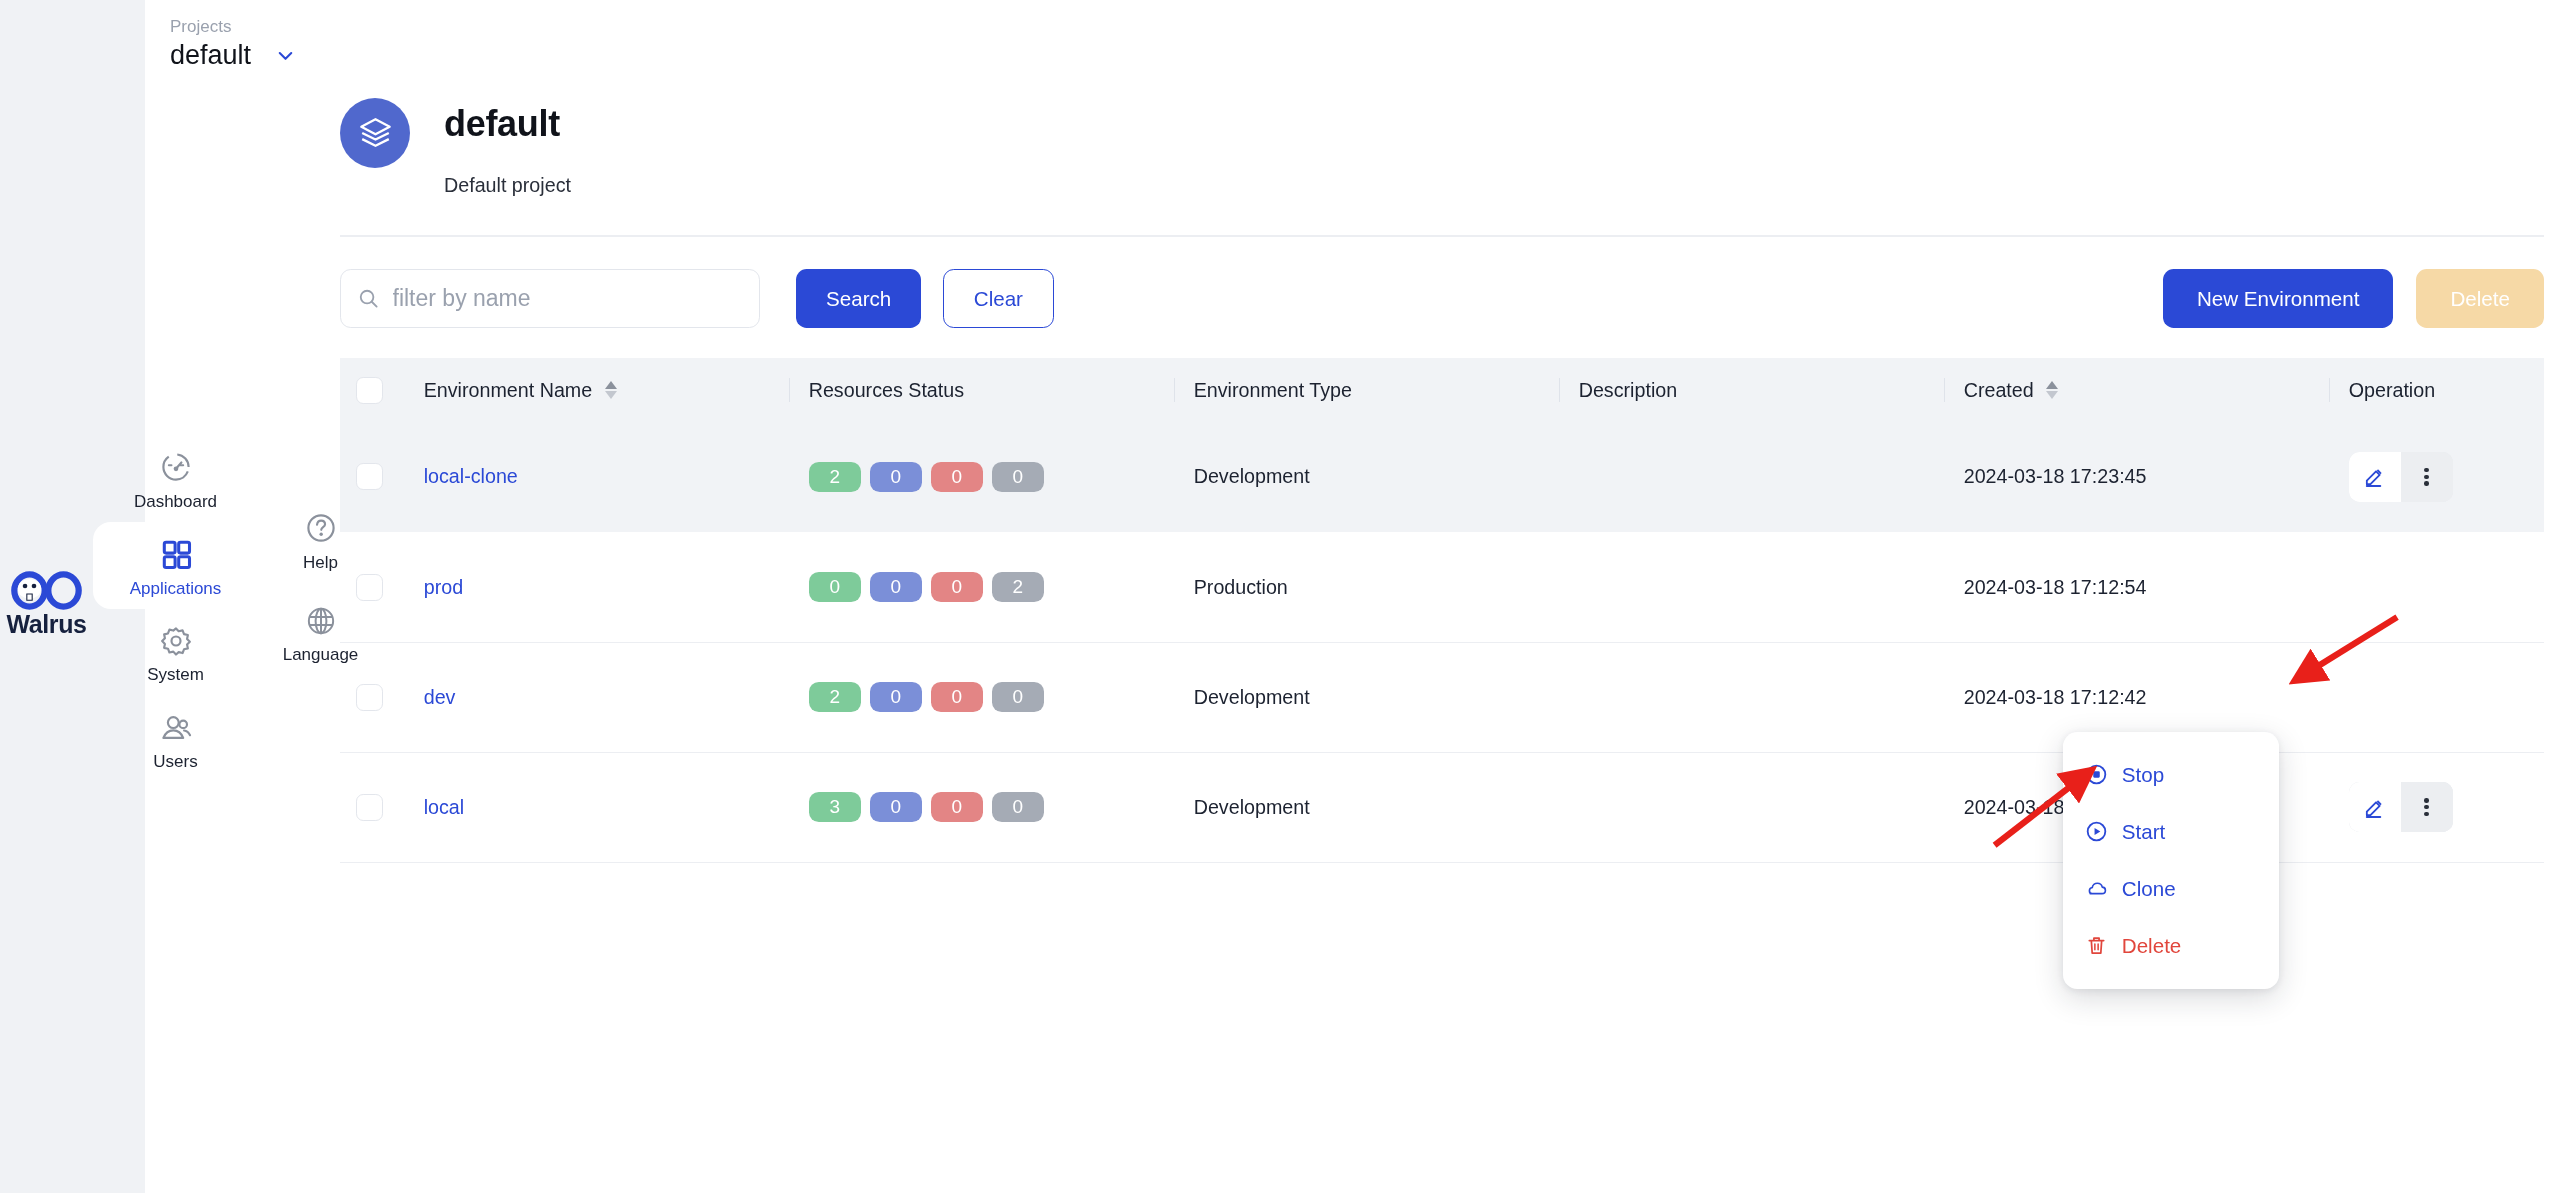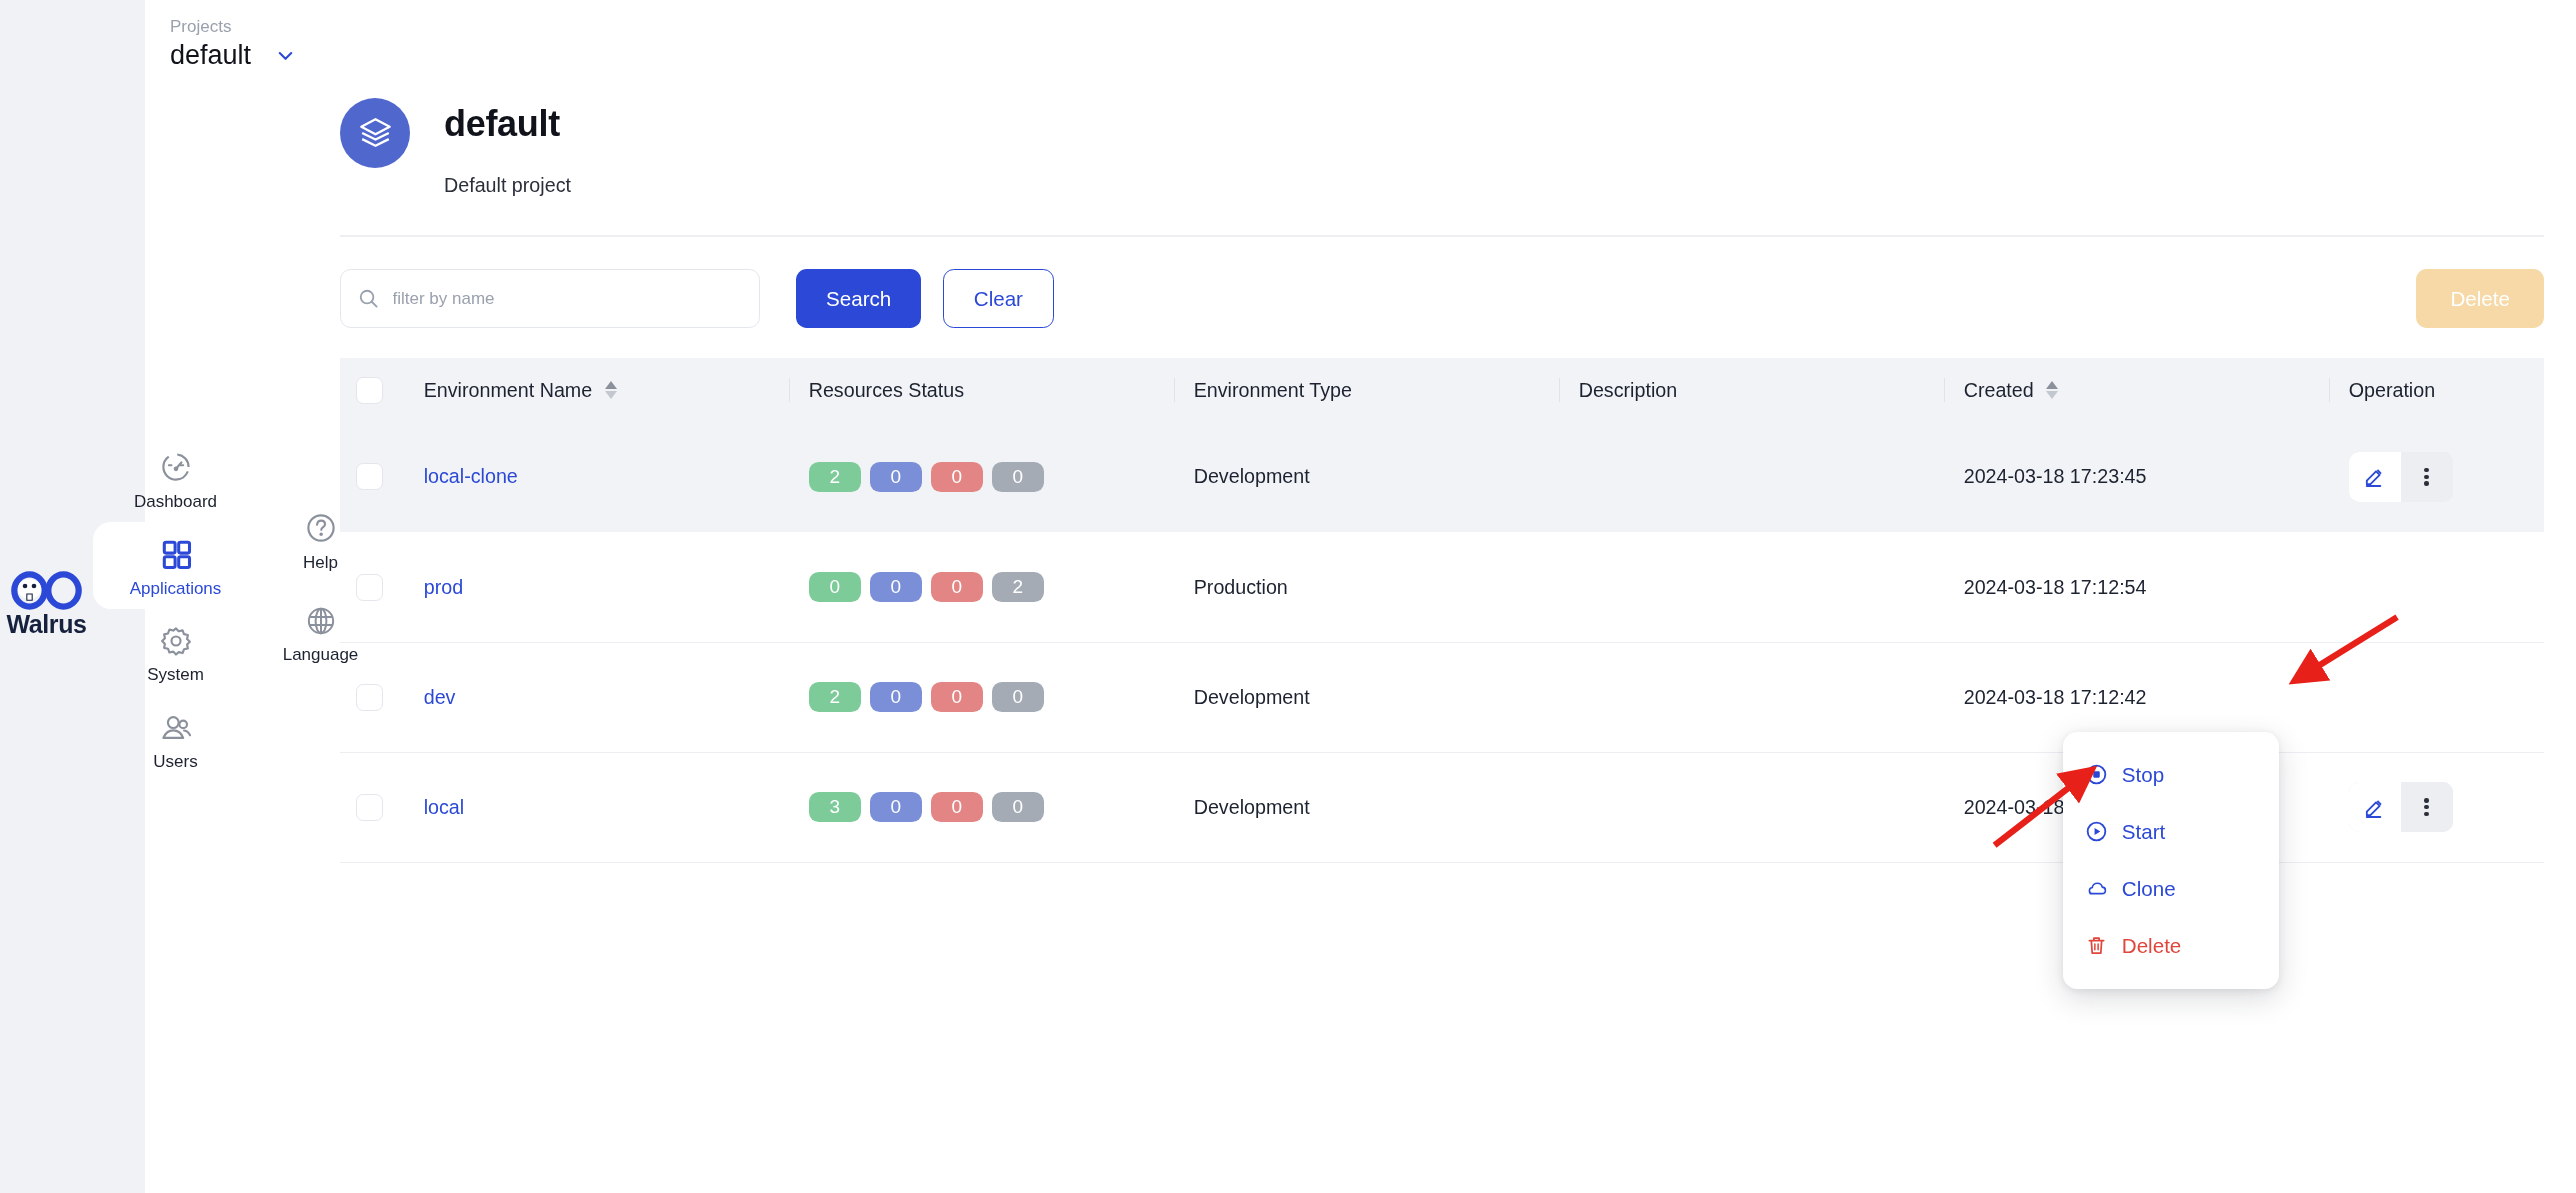--- a/index.html
+++ b/index.html
@@ -101,21 +101,21 @@
     display: flex; align-items: center;
     padding: 32px 32px 0 195px;
   }
   .search-box {
     width: 420px; height: 59px; border: 1.3px solid #e3e6ec;
     border-radius: 10.7px; display: flex; align-items: center;
     padding: 0 16px; gap: 12.5px; background: #fff;
   }
   .search-box .q { width: 23px; height: 23px; flex: 0 0 23px; }
   .search-input {
-    border: none; outline: none; font-size: 17px; color: #333;
+    border: none; outline: none; font-size: 23px; color: #333;
     font-family: "Liberation Sans", sans-serif; width: 100%;
     background: transparent;
   }
   .search-input::placeholder { color: #9aa1ae; }
   .btn {
     border: none; cursor: pointer; border-radius: 10.7px;
     font-family: "Liberation Sans", sans-serif;
     font-size: 20.6px; height: 59px; padding: 0 30px;
   }
   .btn-primary { background: #2b49d6; color: #fff; margin-left: 36px; }
@@ -340,20 +340,21 @@
       <div class="search-box">
         <svg class="q" viewBox="0 0 24 24">
           <circle cx="10.5" cy="10.5" r="6.6" fill="none" stroke="#9aa1ae" stroke-width="1.9"></circle>
           <path d="M15.4 15.4L20.5 20.5" stroke="#9aa1ae" stroke-width="1.9" stroke-linecap="round"></path>
         </svg>
         <input class="search-input" type="text" placeholder="filter by name" value="" style="">
       </div>
       <button class="btn btn-primary">Search</button>
       <button class="btn btn-ghost">Clear</button>
       <div class="toolbar-spacer"></div>
+      <button class="btn btn-new">New Environment</button>
       <button class="btn btn-delete">Delete</button>
     </div>
 
     <div class="table-wrap">
       <table class="tbl">
         <colgroup>
           <col class="col-chk">
             <col class="col-name">
             <col class="col-res">
             <col class="col-type">

